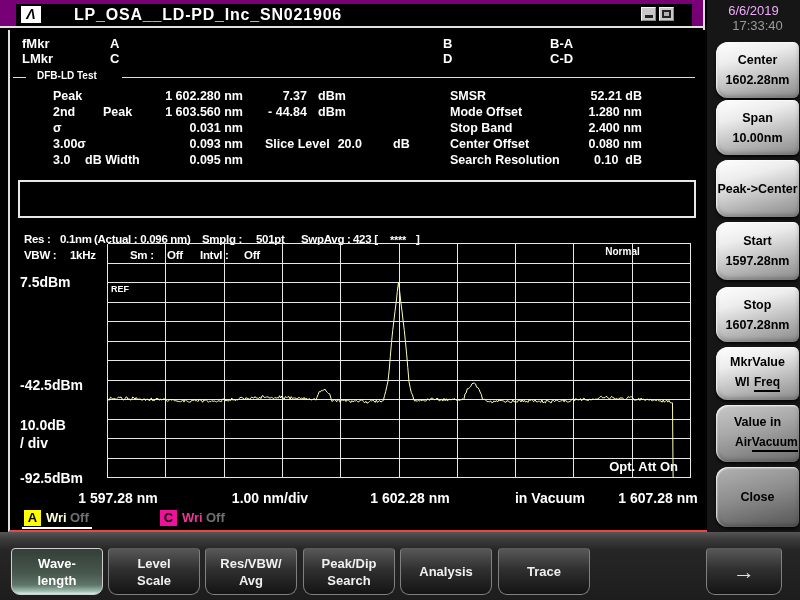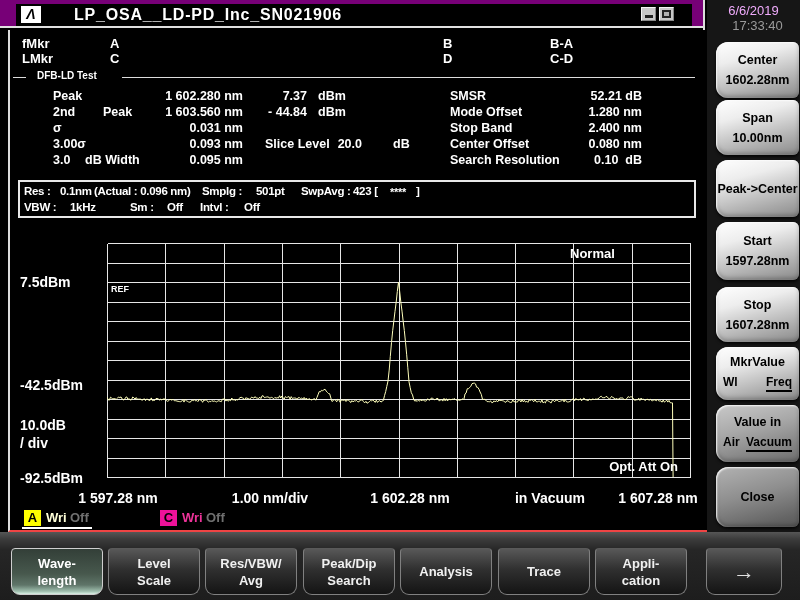--- a/index.html
+++ b/index.html
@@ -26,47 +26,47 @@
 
   .mrow span { position:absolute; font-size:12.5px; font-weight:bold; white-space:pre; }
   .mrow .c1 { left:43px; } .mrow .c2 { left:93px; } .mrow .c2w { left:75px; }
   .mrow .cv { left:120px; width:113px; text-align:right; }
   .mrow .cl { left:237px; width:60px; text-align:right; }
   .mrow .cu { left:308px; }
   .mrow .sl { left:255px; } .mrow .sv { left:320px; width:32px; text-align:right; } .mrow .su { left:383px; }
   .mrow .rl { left:440px; } .mrow .rv { left:518px; width:114px; text-align:right; }
 
   #resbox { position:absolute; left:8px; top:150px; width:678px; height:38px; border:2px solid #e8e8e8; }
-  #resbox span { position:absolute; font-size:11.5px; font-weight:bold; white-space:pre; letter-spacing:-0.3px; }
+  #resbox span { position:absolute; font-size:11.5px; font-weight:bold; white-space:pre; letter-spacing:-0.3px;margin-top:48px; }
   .rrow1 span { top:3px; } .rrow2 span { top:19px; }
 
   .ylab { position:absolute; left:10px; font-size:14px; font-weight:bold; }
   #msg { position:absolute; left:320px; top:197px; width:360px; text-align:right; font-size:13px; font-weight:bold; }
-  #normal { position:absolute; left:560px; top:216px; width:105px; text-align:left; font-size:13px; font-weight:bold; }
+  #normal { position:absolute; left:560px; top:216px; width:105px; text-align:center; font-size:10px; font-weight:bold; }
   #optatt { position:absolute; left:560px; top:429px; width:108px; text-align:right; font-size:13px; font-weight:bold; }
   #ref { position:absolute; left:101px; top:254px; font-size:9px; font-weight:bold; }
   #grid { position:absolute; left:97px; top:213px; }
   .xlab { position:absolute; top:460px; transform:translateX(-50%); font-size:14px; font-weight:bold; white-space:pre; }
 
   .trbox { position:absolute; top:480px; width:17px; height:16px; color:#000; font-size:13px; font-weight:bold; text-align:center; line-height:16px; }
   .trword { position:absolute; top:480px; font-size:13px; font-weight:bold; }
   #tr-a-underline { position:absolute; left:12px; top:497px; width:70px; height:2px; background:#fff; }
 
   
   #sidebar { position:absolute; left:707px; top:0; width:93px; height:532px; background:#161616; }
   #sb-date { position:absolute; left:0; top:3px; width:100%; text-align:center; color:#f0abfc; font-size:13px; }
   #sb-time { position:absolute; left:0; top:18px; width:100%; text-align:center; text-indent:8px; color:#9a9a9a; font-size:13px; }
   .sbtn { position:absolute; left:9px; width:83px; border-radius:12px 6px 6px 12px;
           background:linear-gradient(165deg,#ffffff 0%,#ededed 30%,#c9c9c9 55%,#a8a8a8 78%,#8a8a8a 100%);
           box-shadow:inset 1px 1px 2px rgba(255,255,255,.95), inset 0 -2px 4px rgba(0,0,0,.25), 0 2px 3px rgba(0,0,0,.8);
           color:#000; font-size:12.5px; font-weight:bold; white-space:nowrap;
           display:flex; flex-direction:column; align-items:center; justify-content:center; gap:6px; }
   .sbtn.mid { background:linear-gradient(165deg,#c9c9c9 0%,#a9a9a9 40%,#858585 75%,#6e6e6e 100%); }
   .sbtn.dark { background:linear-gradient(165deg,#b2b2b2 0%,#8e8e8e 45%,#646464 85%,#585858 100%); }
-  .sbtn .l2row { display:flex; align-self:stretch; padding:0 7px; justify-content:space-between; font-size:12px; }
+  .sbtn .l2row { display:flex; align-self:stretch; padding:0 19px; justify-content:space-between; font-size:12px; }
   .uline { border-bottom:2px solid #000; padding-bottom:1px; }
 
   
   #menubar { position:absolute; left:0; top:532px; width:800px; height:68px;
              background:linear-gradient(180deg,#565656 0,#3c3c3c 7px,#262626 18px,#1d1d1d 100%);padding-left:23px; }
   .mbtn { position:absolute; top:16px; height:47px; width:92px;
           background:linear-gradient(180deg,#585858,#303030 45%,#141414);
           border:1px solid #808080; border-top-color:#5a5a5a; border-radius:4px 4px 9px 9px;
           color:#f0f0f0; font-size:13px; font-weight:bold;
           display:flex; flex-direction:column; align-items:center; justify-content:center; line-height:17px; }
@@ -284,21 +284,17 @@
     <div class="mbtn" style="left:303px">
       <span>Peak/Dip</span>
       <span>Search</span>
     </div>
     <div class="mbtn" style="left:400px">
       <span>Analysis</span>
     </div>
     <div class="mbtn" style="left:498px">
       <span>Trace</span>
     </div>
-    <div class="mbtn" style="left:595px">
-      <span>Appli-</span>
-      <span>cation</span>
-    </div>
     <div class="mbtn arrow" style="left:706px">
       <span>→</span>
     </div>
   </div>
 </div>
 
 </body></html>

